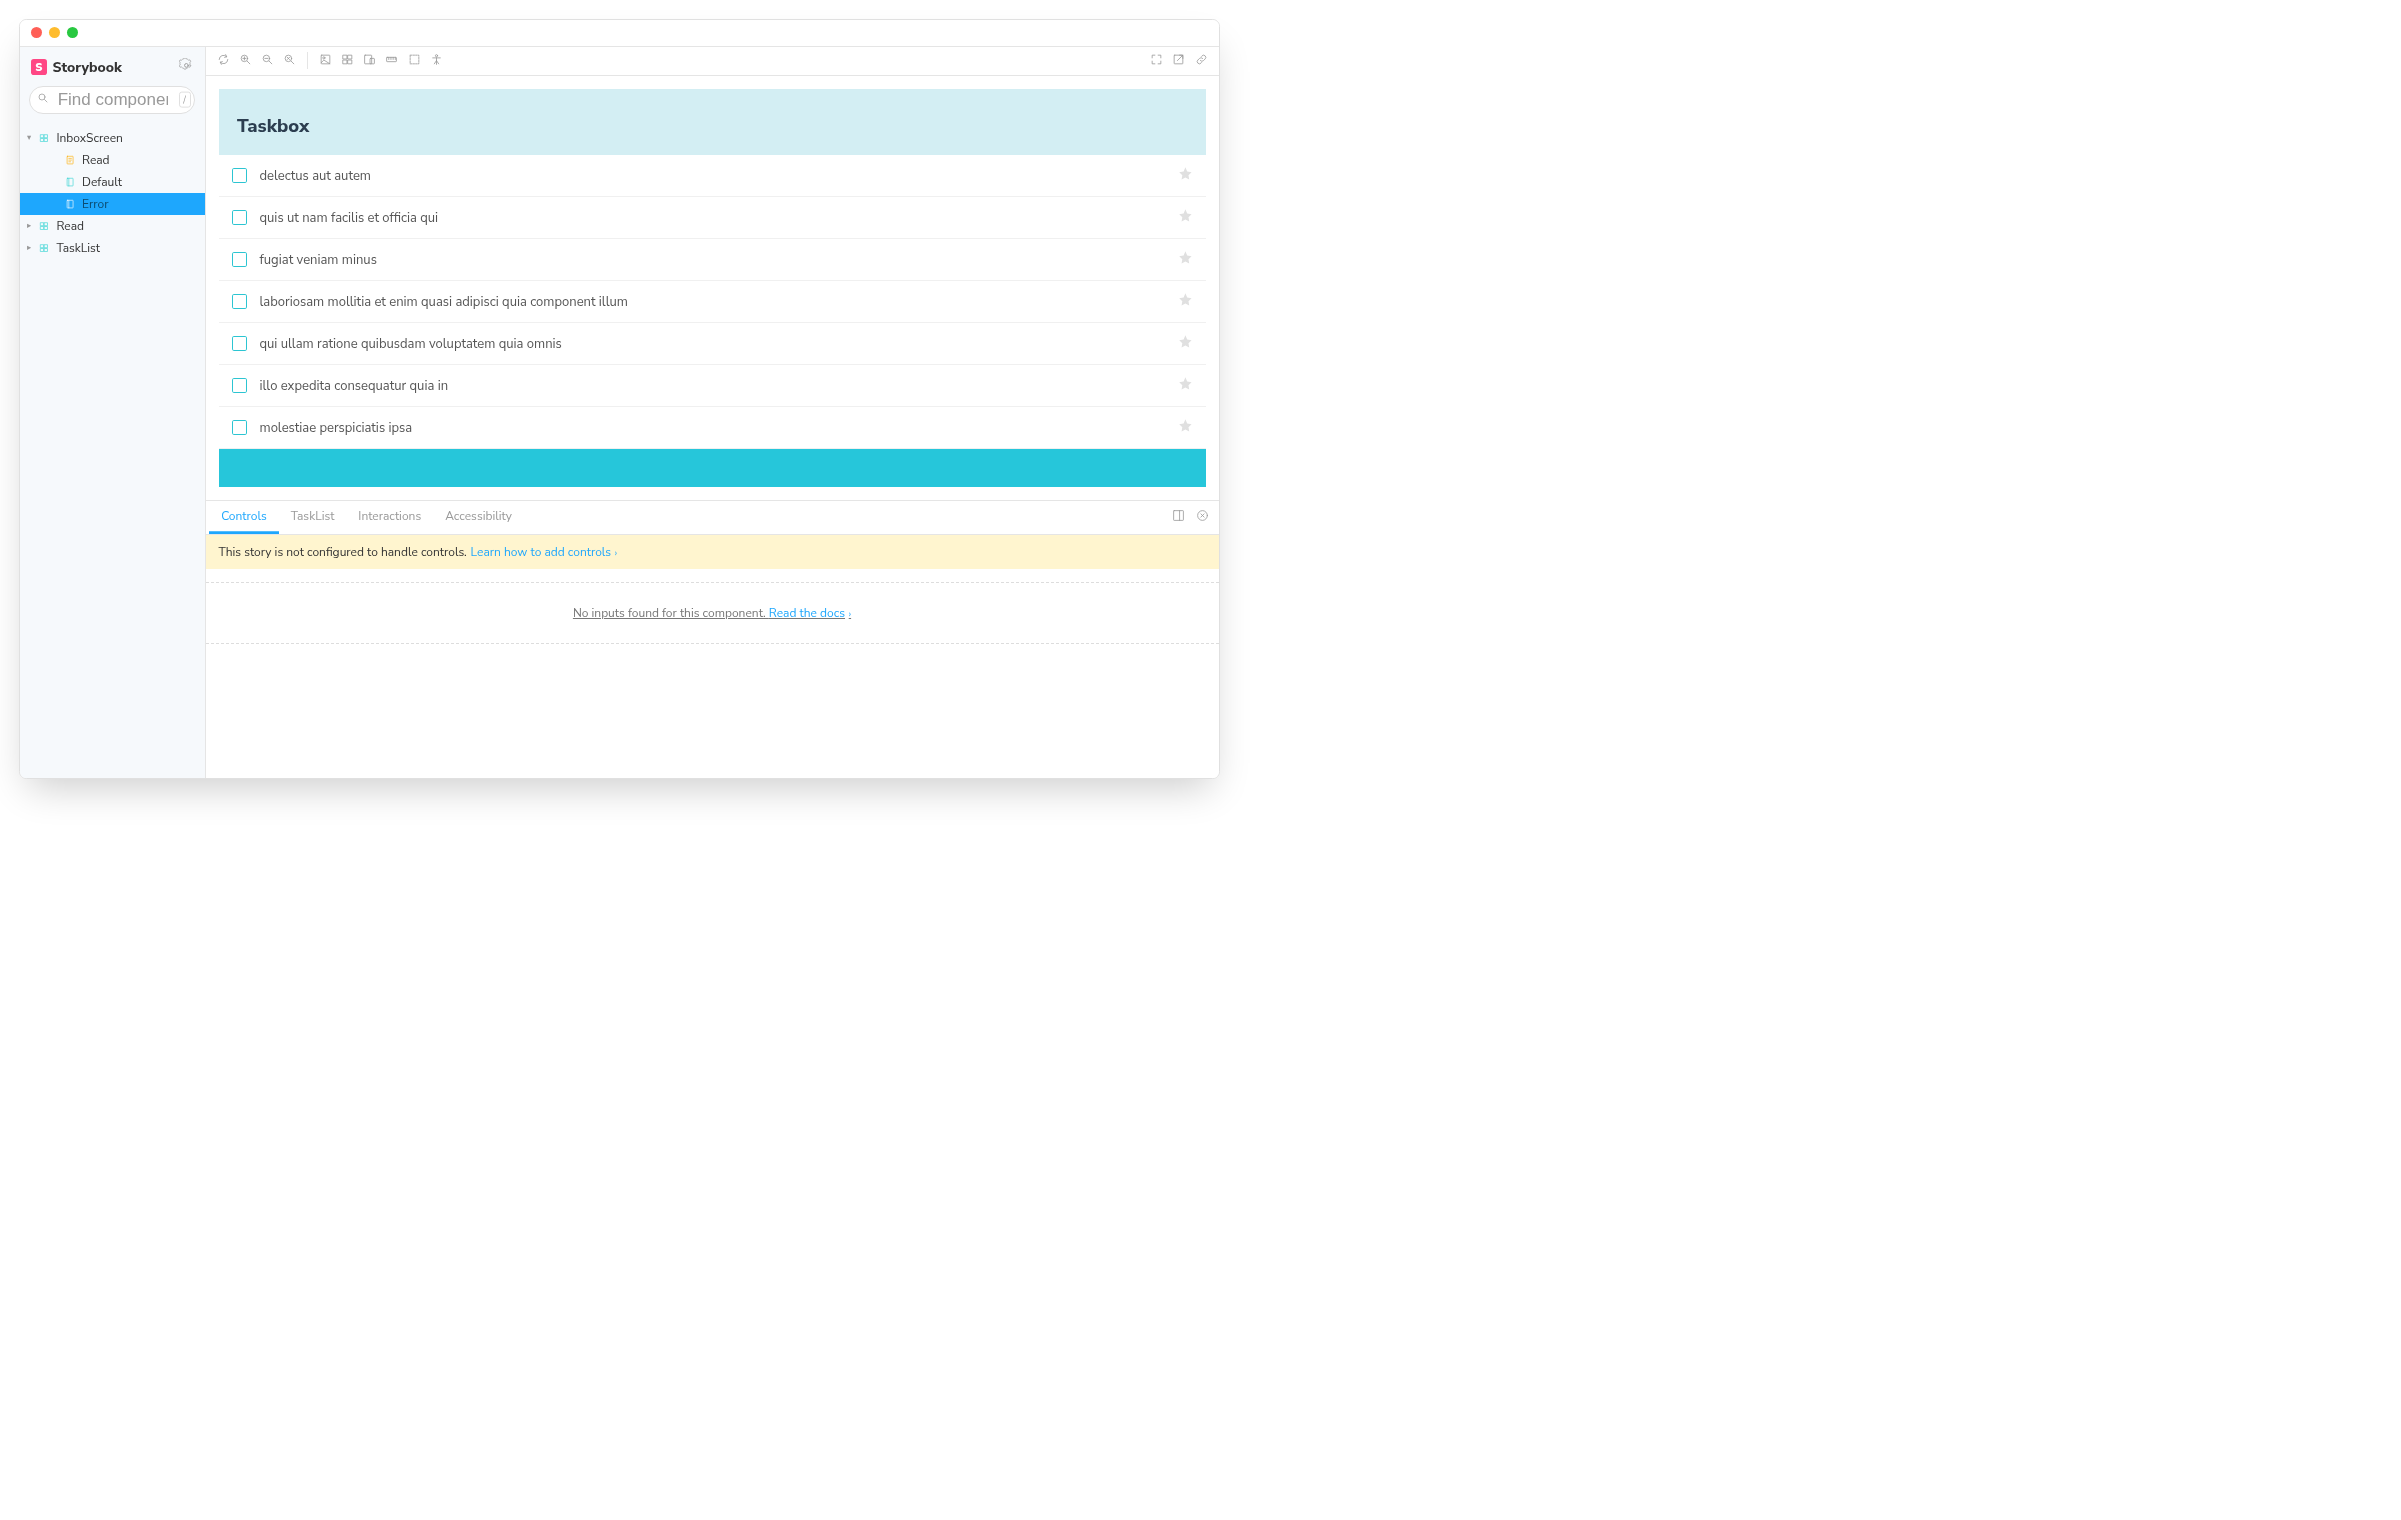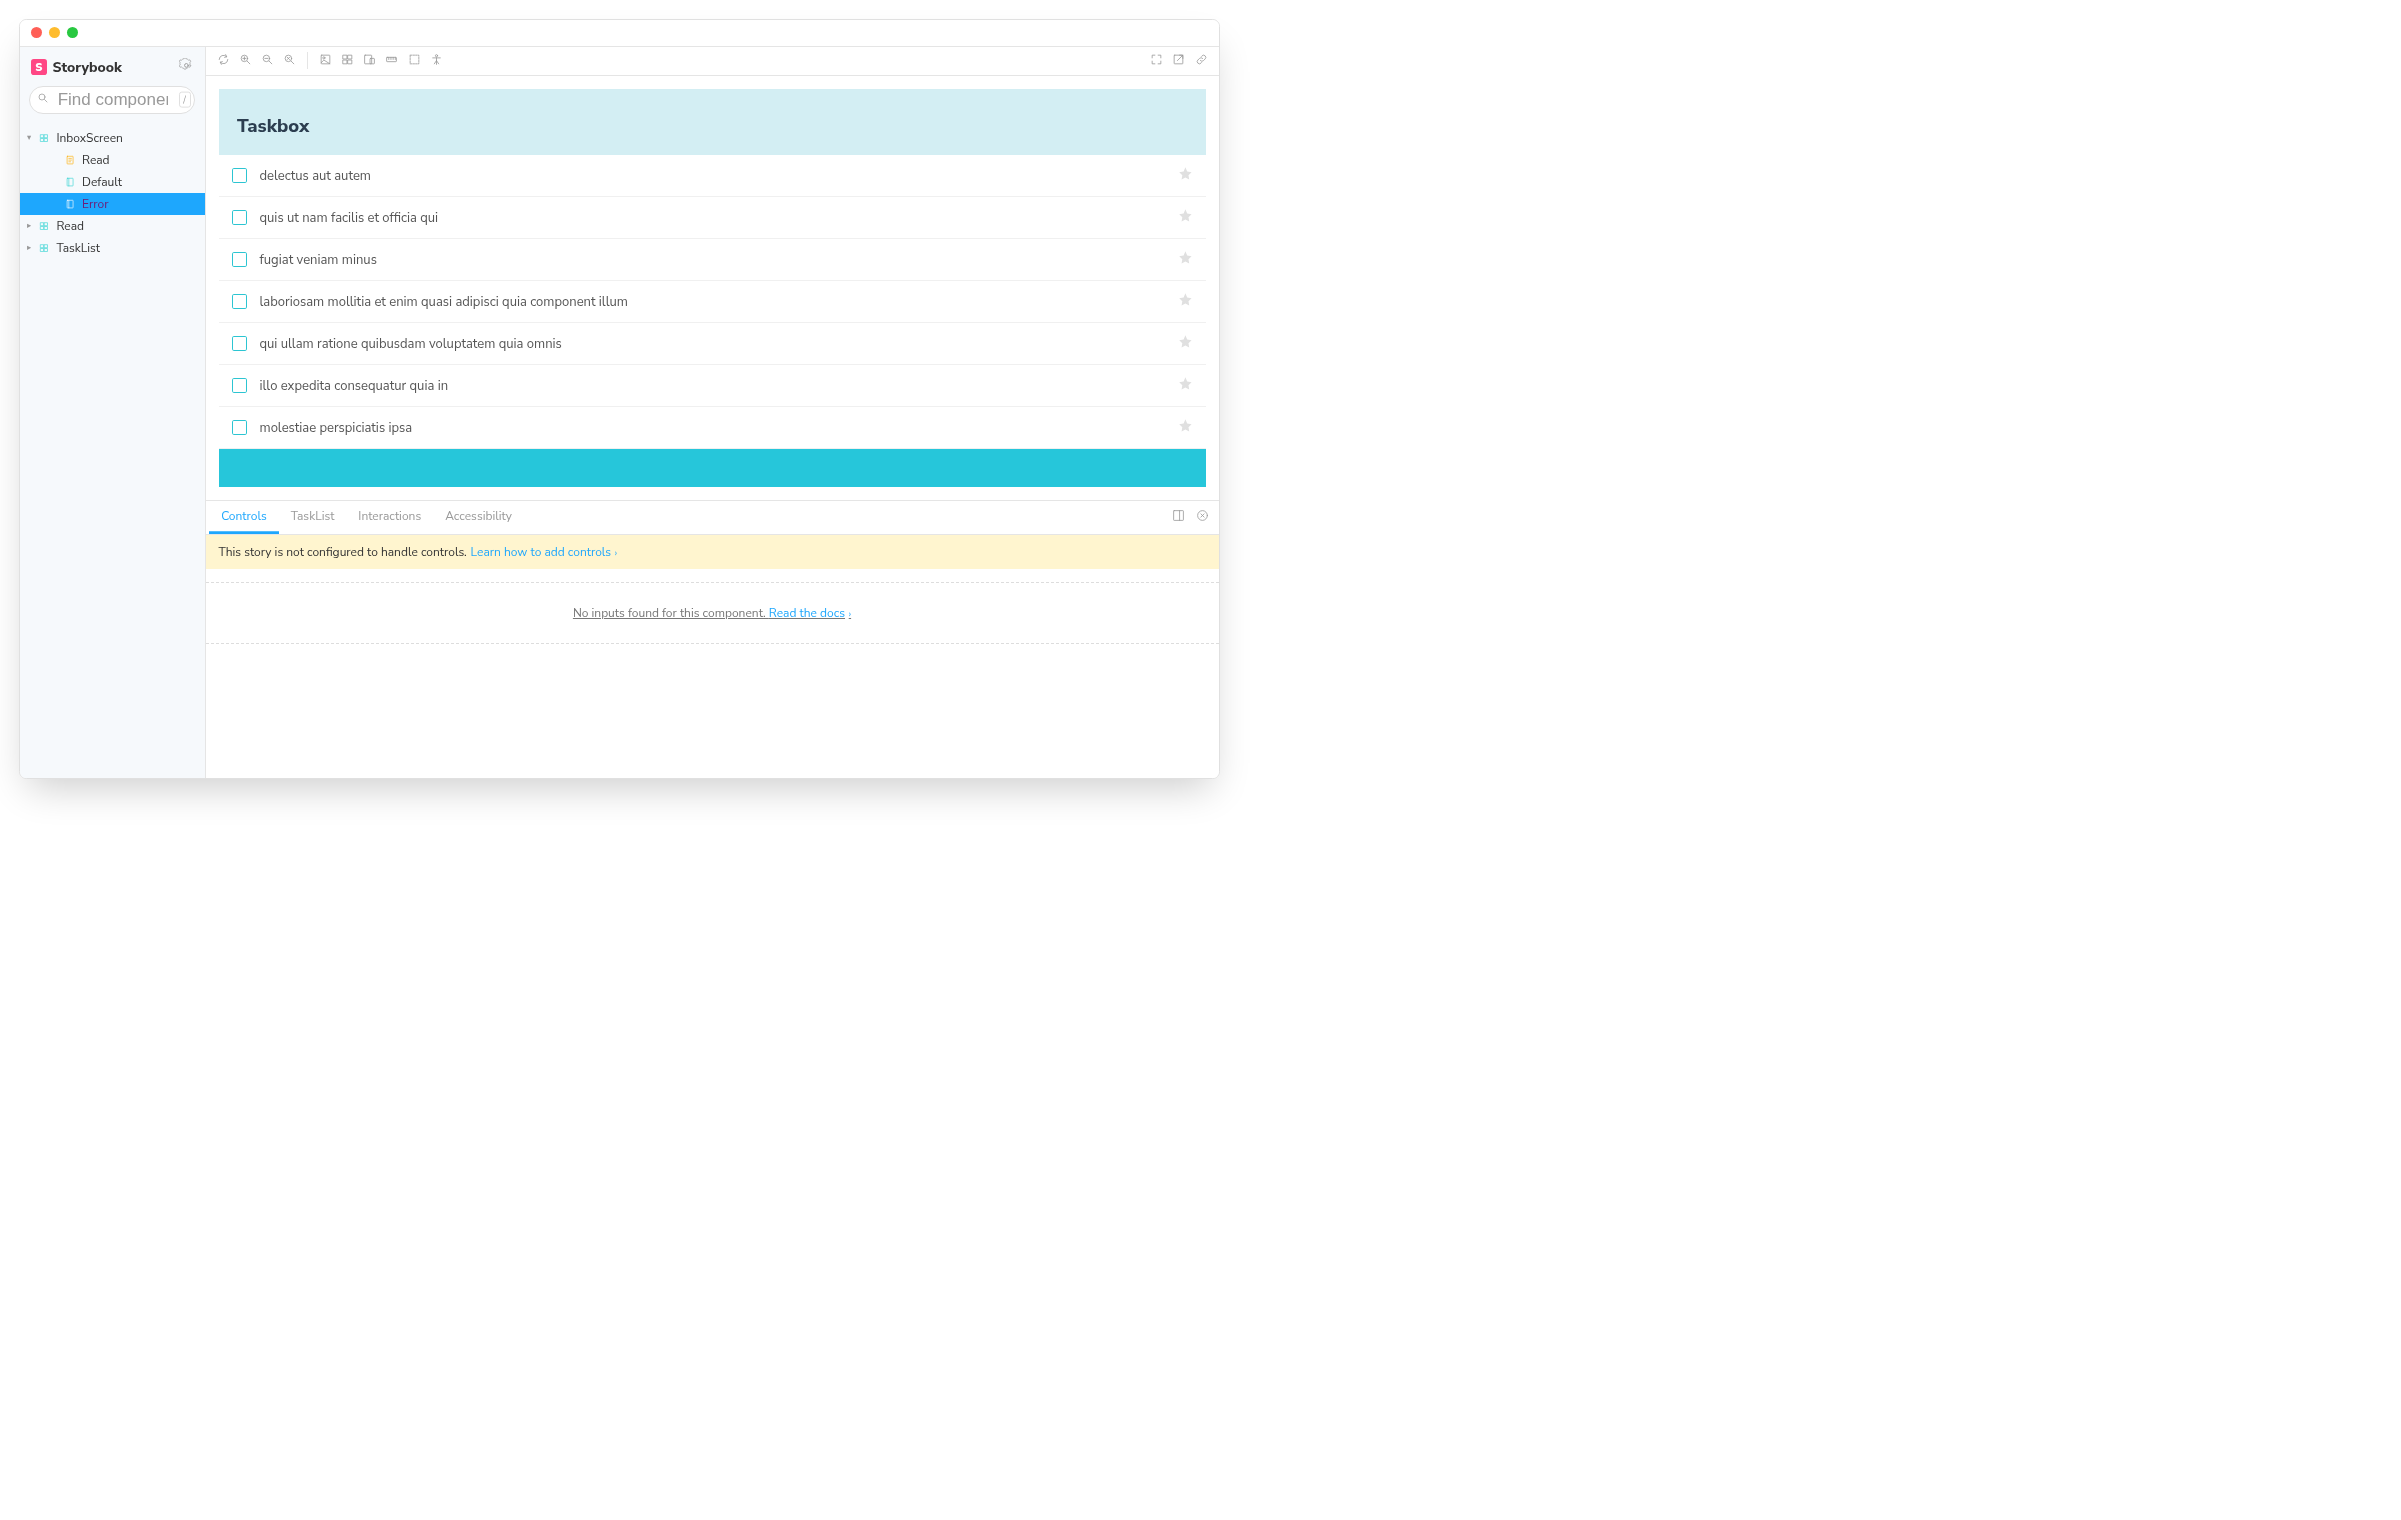--- a/index.html
+++ b/index.html
@@ -80,21 +80,21 @@
 
   .tree{margin-top:13px}
   .tree-row{
     display:flex;align-items:center;height:22px;
     color:#333;cursor:pointer;white-space:nowrap;
   }
   .tree-row.depth-0{padding-left:7.4px}
   .tree-row.depth-2{padding-left:33px}
   .tree-row .caret{width:9.2px;color:#999;font-size:8.3px;margin-right:1.8px;display:inline-block}
   .tree-row .tico{width:13px;height:13px;margin-right:5.5px;display:inline-flex;align-items:center;justify-content:center}
-  .tree-row.selected{background:var(--sb-blue);color:#701a75}
+  .tree-row.selected{background:var(--sb-blue);color:#0c4a6e}
   .tree-row.selected .tico, .tree-row.selected .caret{color:#fff}
   .ico-component{color:#37d5d3}
   .ico-doc{color:#ffae00}
   .ico-story{color:#37d5d3}
 
   
   .right{flex:1;display:flex;flex-direction:column;min-width:0}
 
   .toolbar{
     height:28px;display:flex;align-items:center;padding:0 11px;

